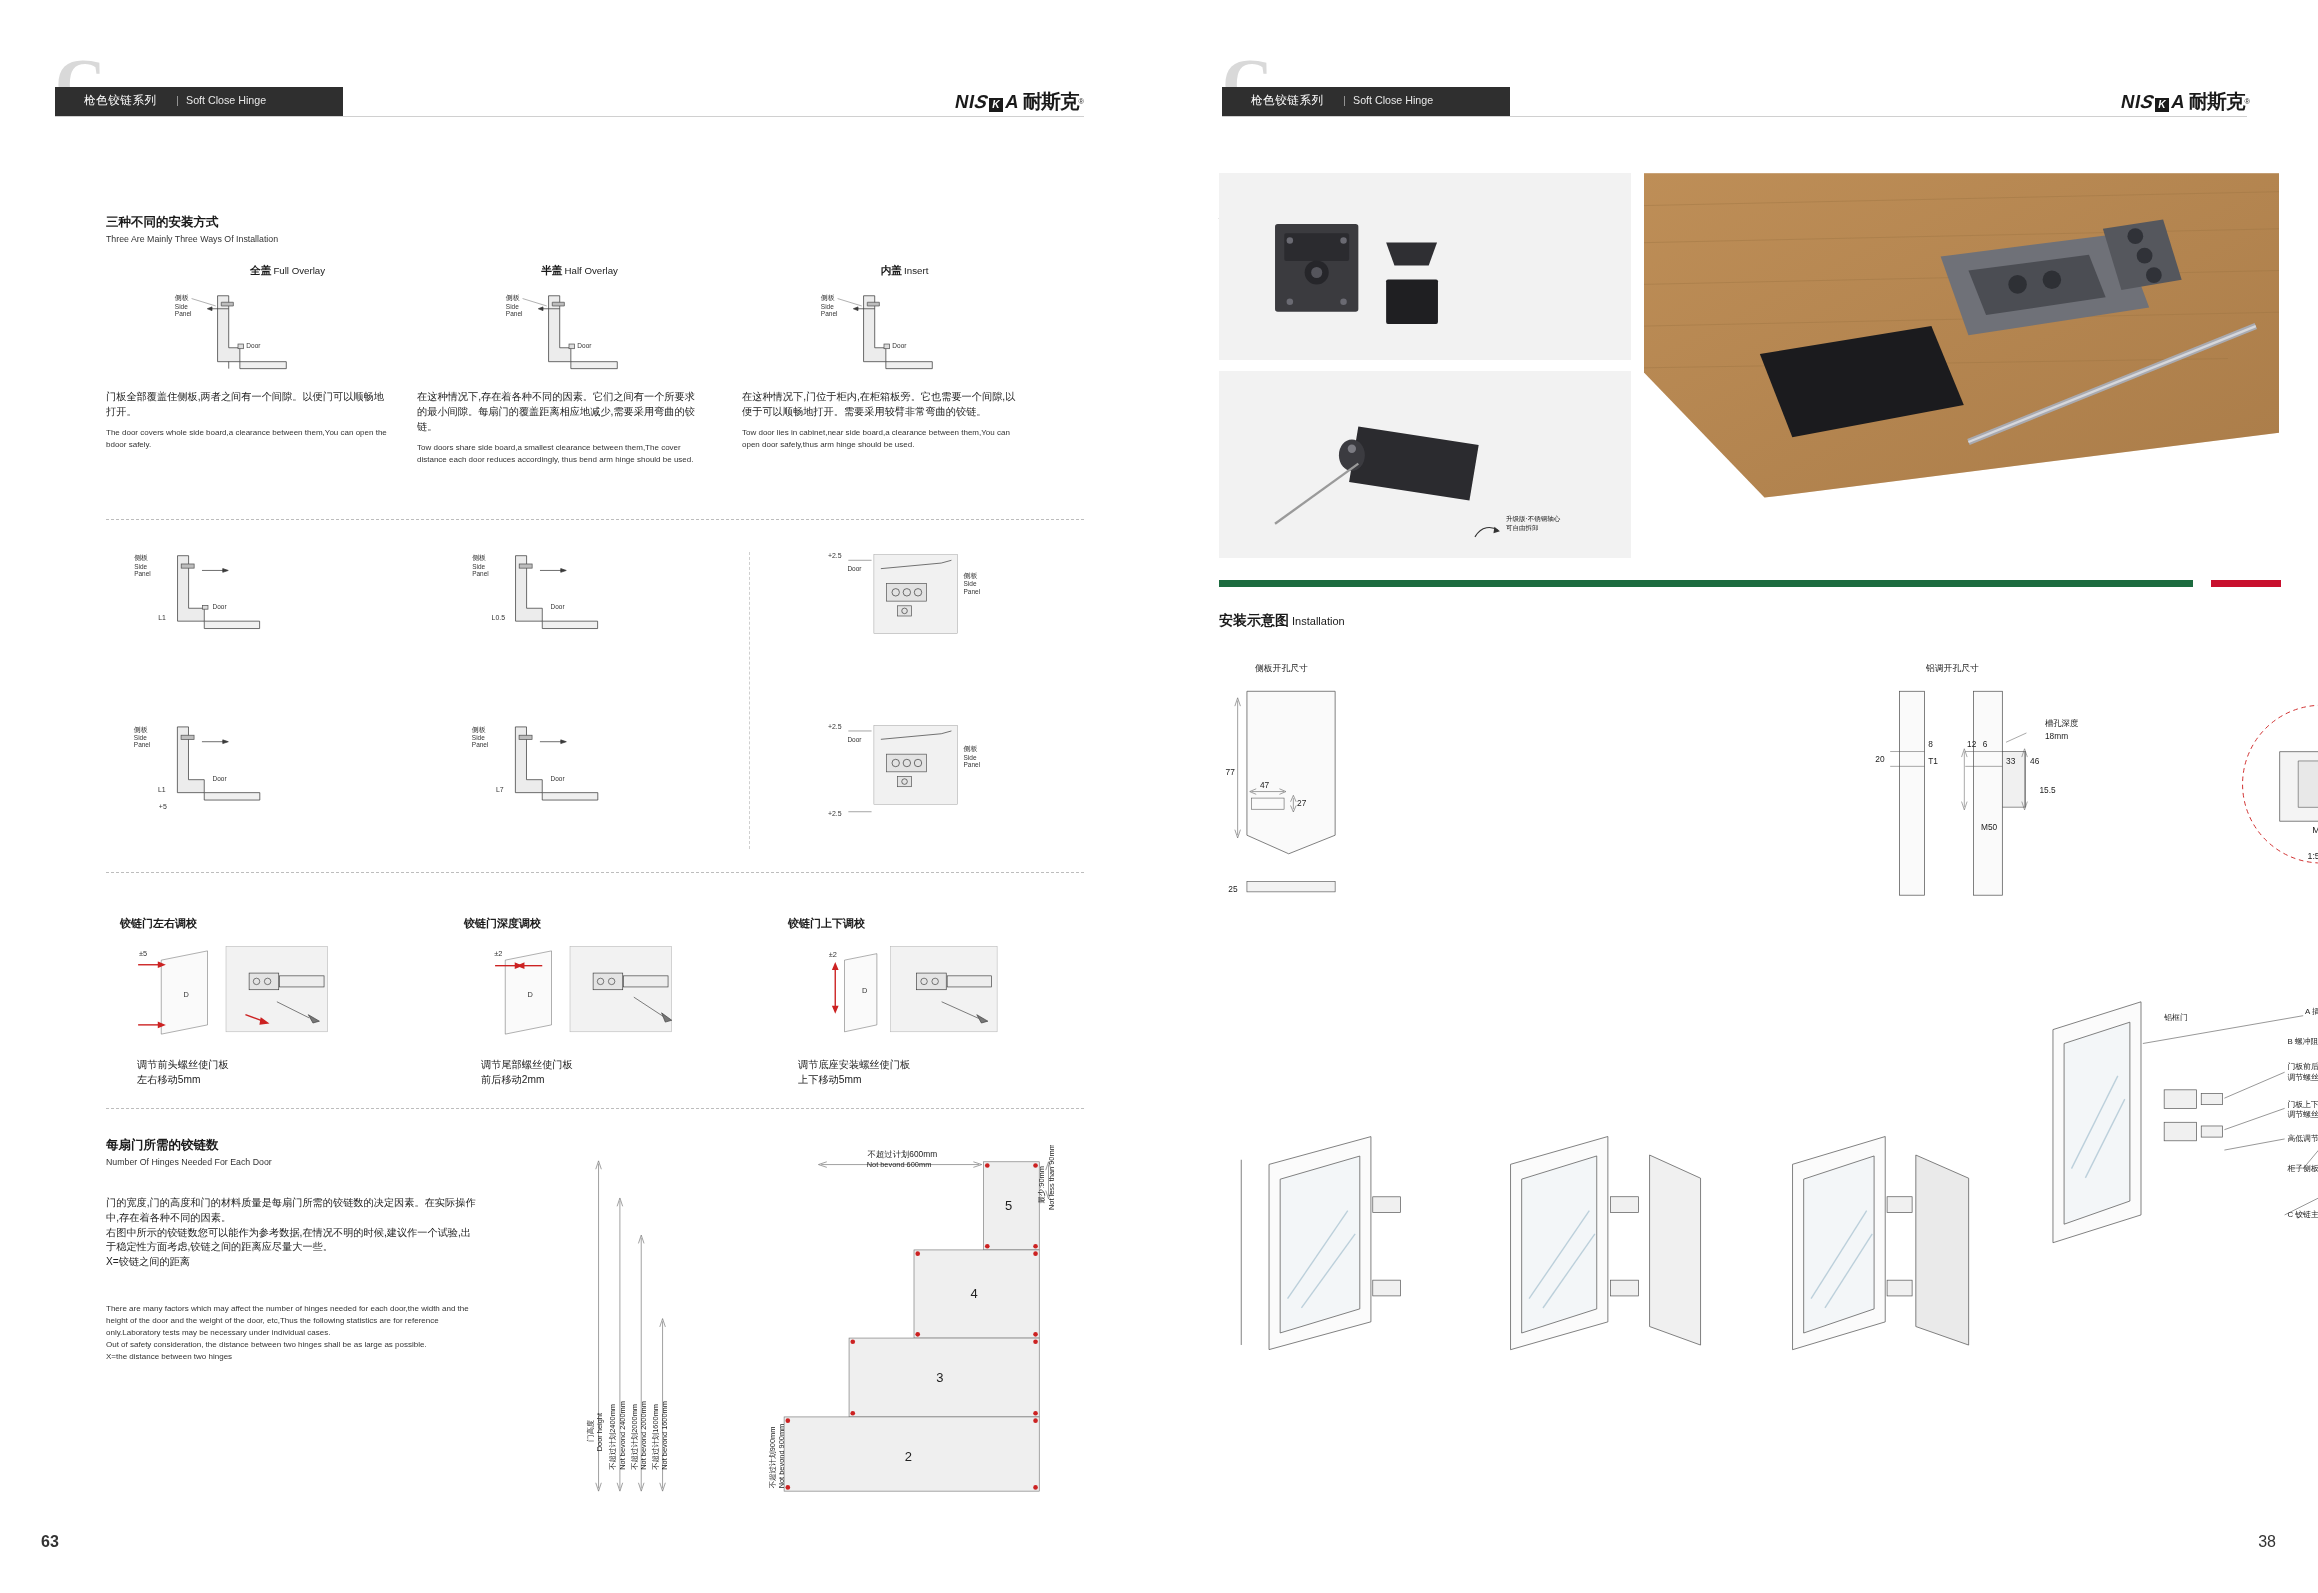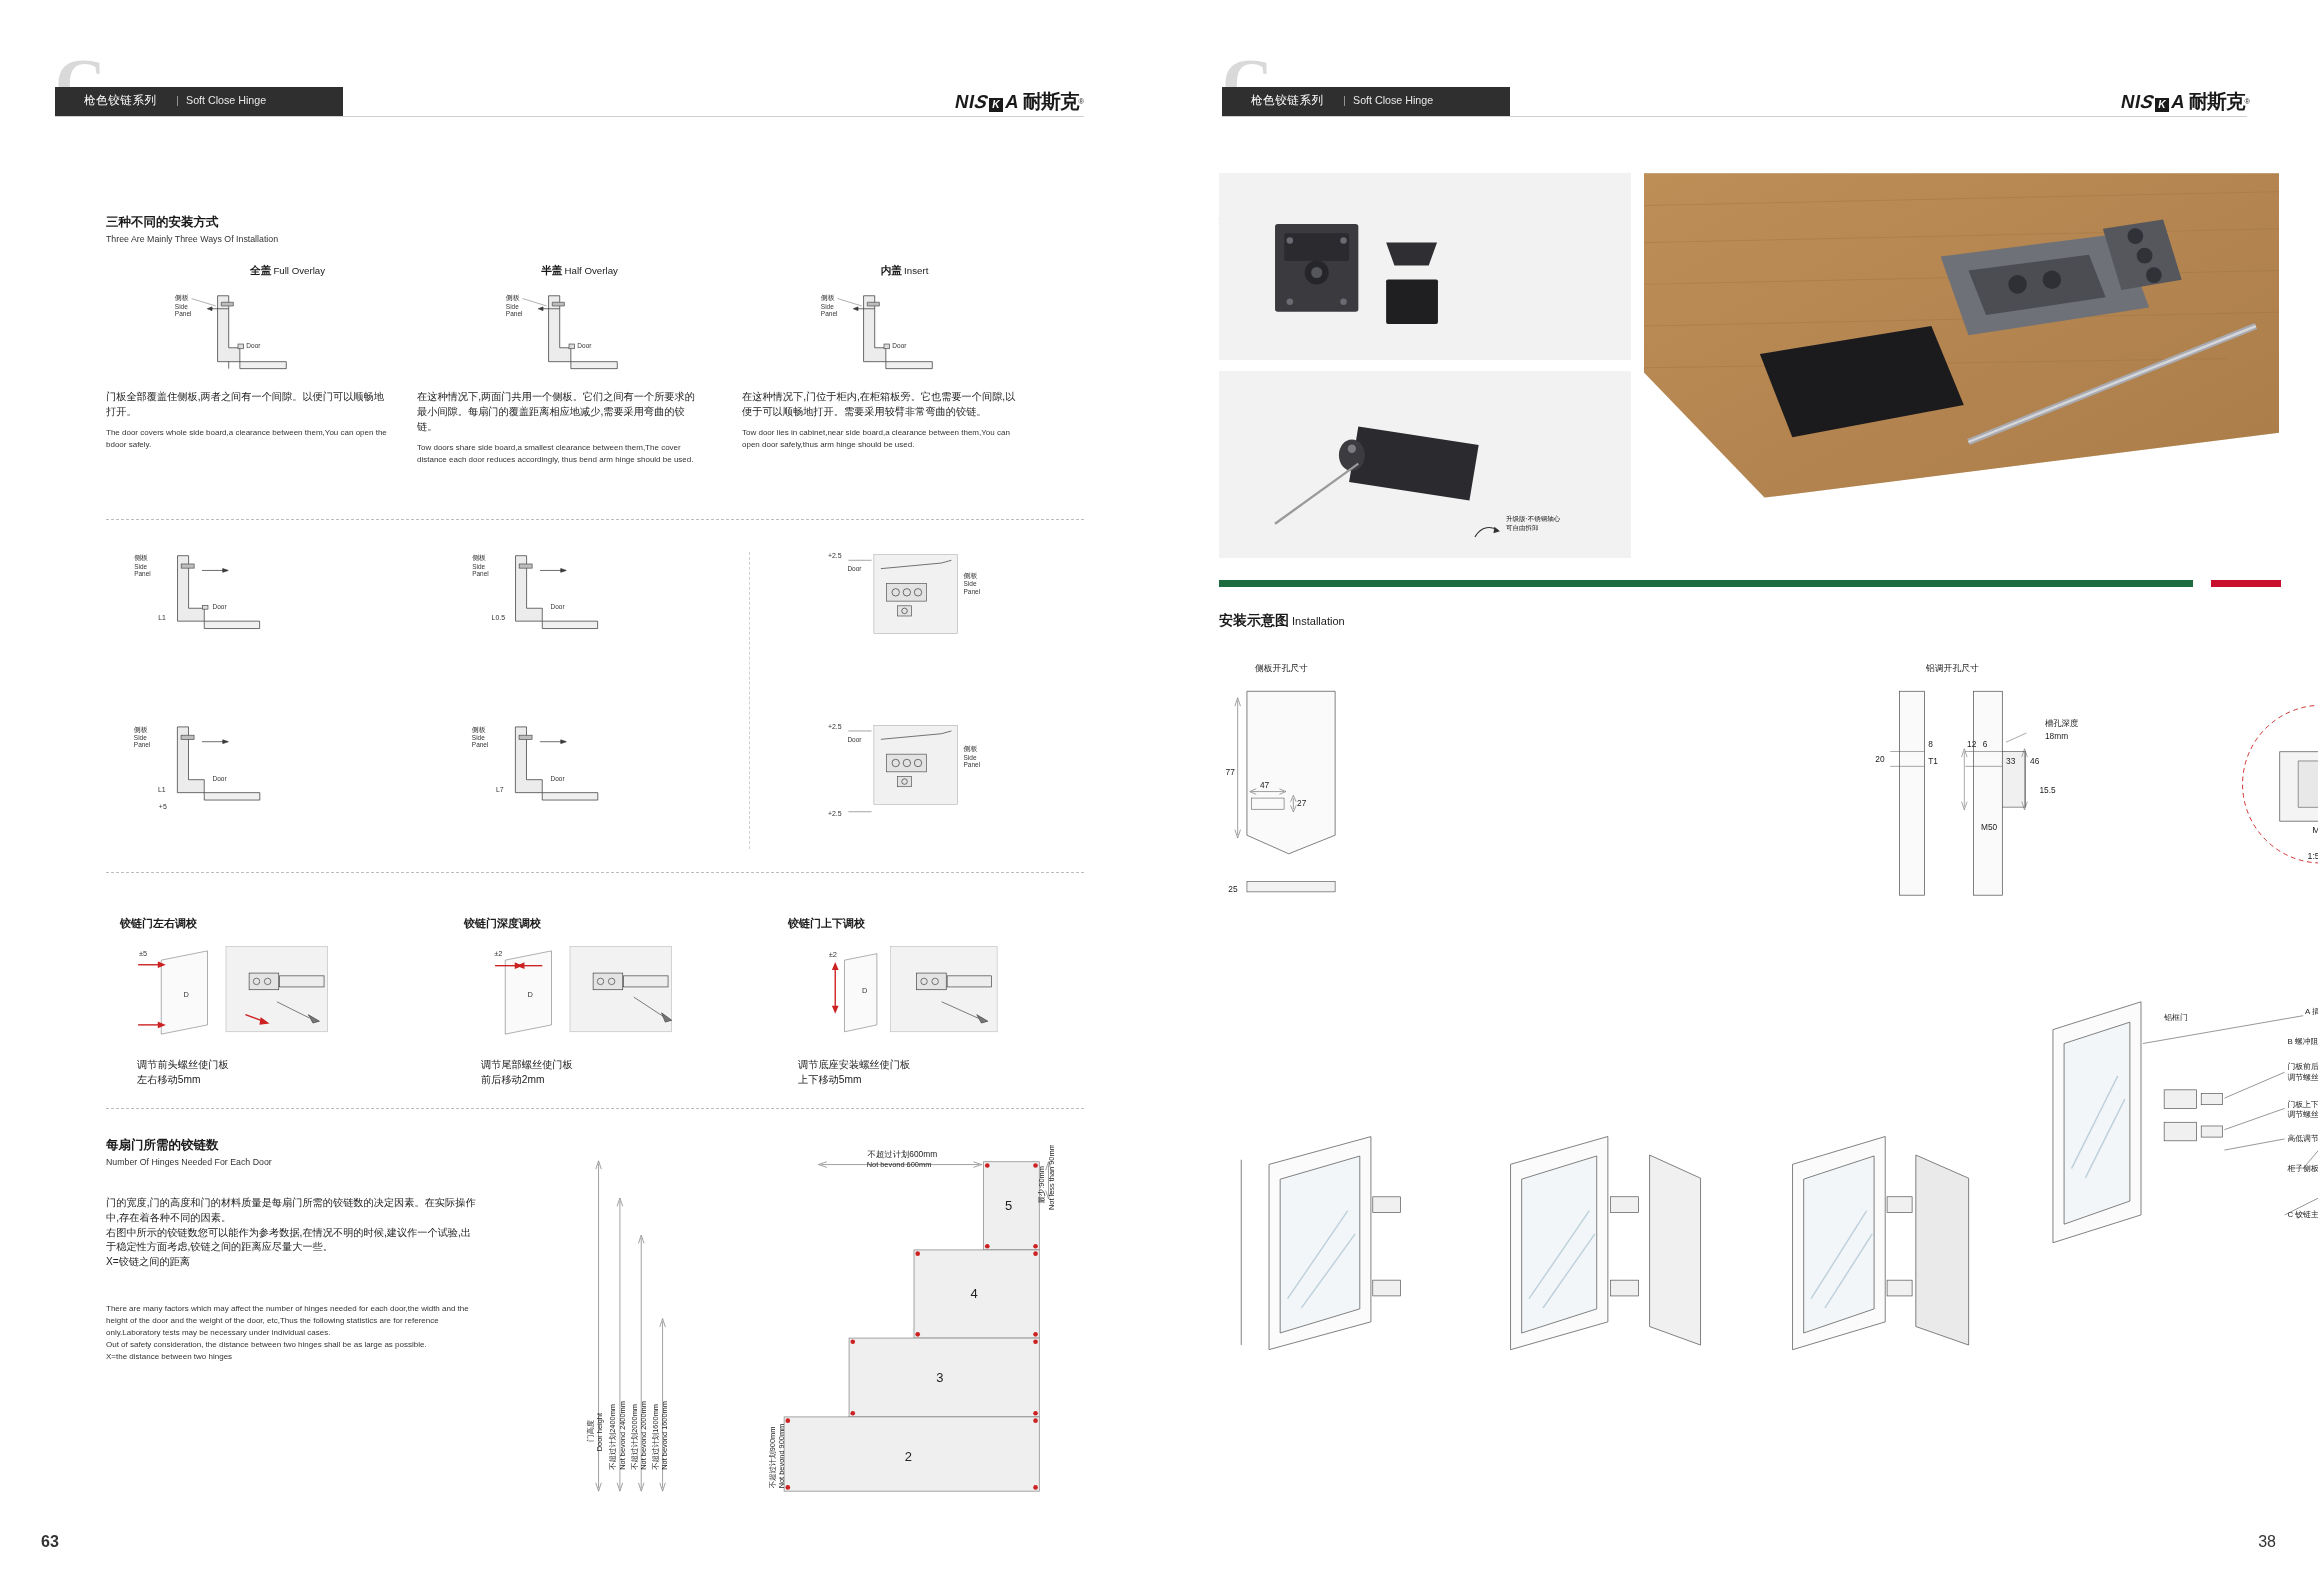--- a/index.html
+++ b/index.html
@@ -153,21 +153,21 @@
           <path d="M200 150 L300 150 L300 165 L200 165 Z" fill="#f0f0f0"></path>
         </g>
         <text x="60" y="18" font-size="15" fill="#333">侧板</text>
         <text x="60" y="36" font-size="14" fill="#333">Side</text>
         <text x="60" y="52" font-size="14" fill="#333">Panel</text>
         <text x="214" y="120" font-size="14" fill="#333">Door</text>
         <line x1="96" y1="14" x2="148" y2="30" stroke="#555" stroke-width="1"></line>
       </svg>
     </div>
     <div class="abs" style="left:417px; top:390px; width:278px;">
-      <div class="t-cn">在这种情况下,两面门共用一个侧板。它们之间有一个所要求的最小间隙。每扇门的覆盖距离相应地减少,需要采用弯曲的铰链。</div>
+      <div class="t-cn">在这种情况下,存在着各种不同的因素。它们之间有一个所要求的最小间隙。每扇门的覆盖距离相应地减少,需要采用弯曲的铰链。</div>
       <div class="t-en" style="margin-top:7.4px;">Tow doors share side board,a smallest clearance between them,The cover distance each door reduces accordingly, thus bend arm hinge should be used.</div>
     </div>
 
     <div class="abs" style="left:742px; top:264px; width:325px;">
       <div style="text-align:center;">
         <span class="bold" style="font-size:10.7px;">内盖</span>
         <span style="font-size:9.7px;">Insert</span>
       </div>
     </div>
     <div class="abs" style="left:793px; top:292px;">

